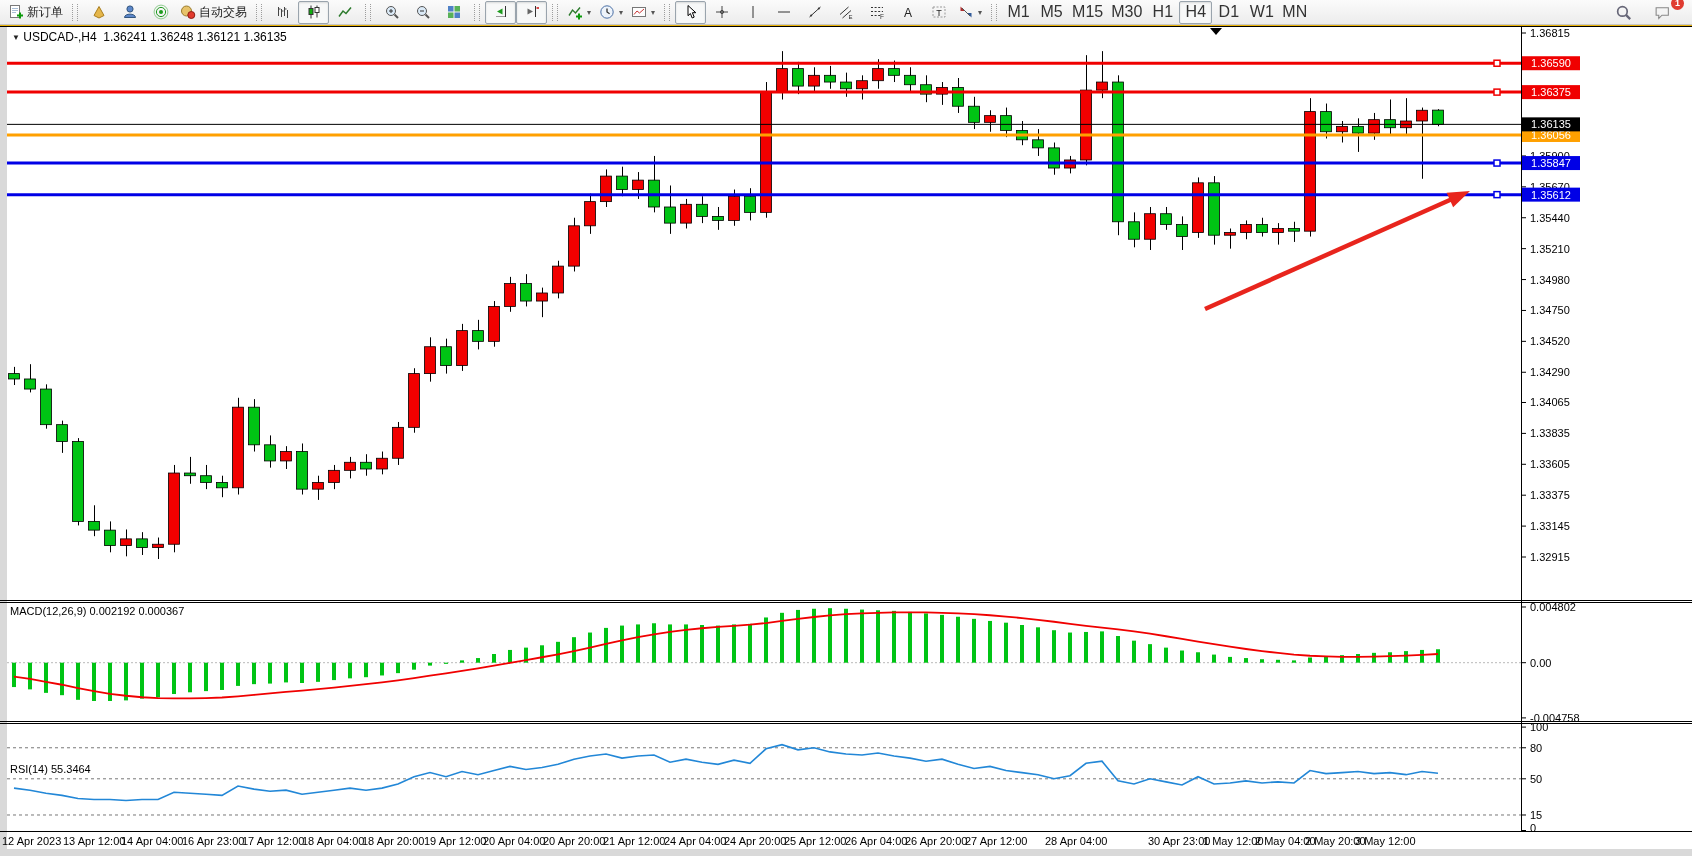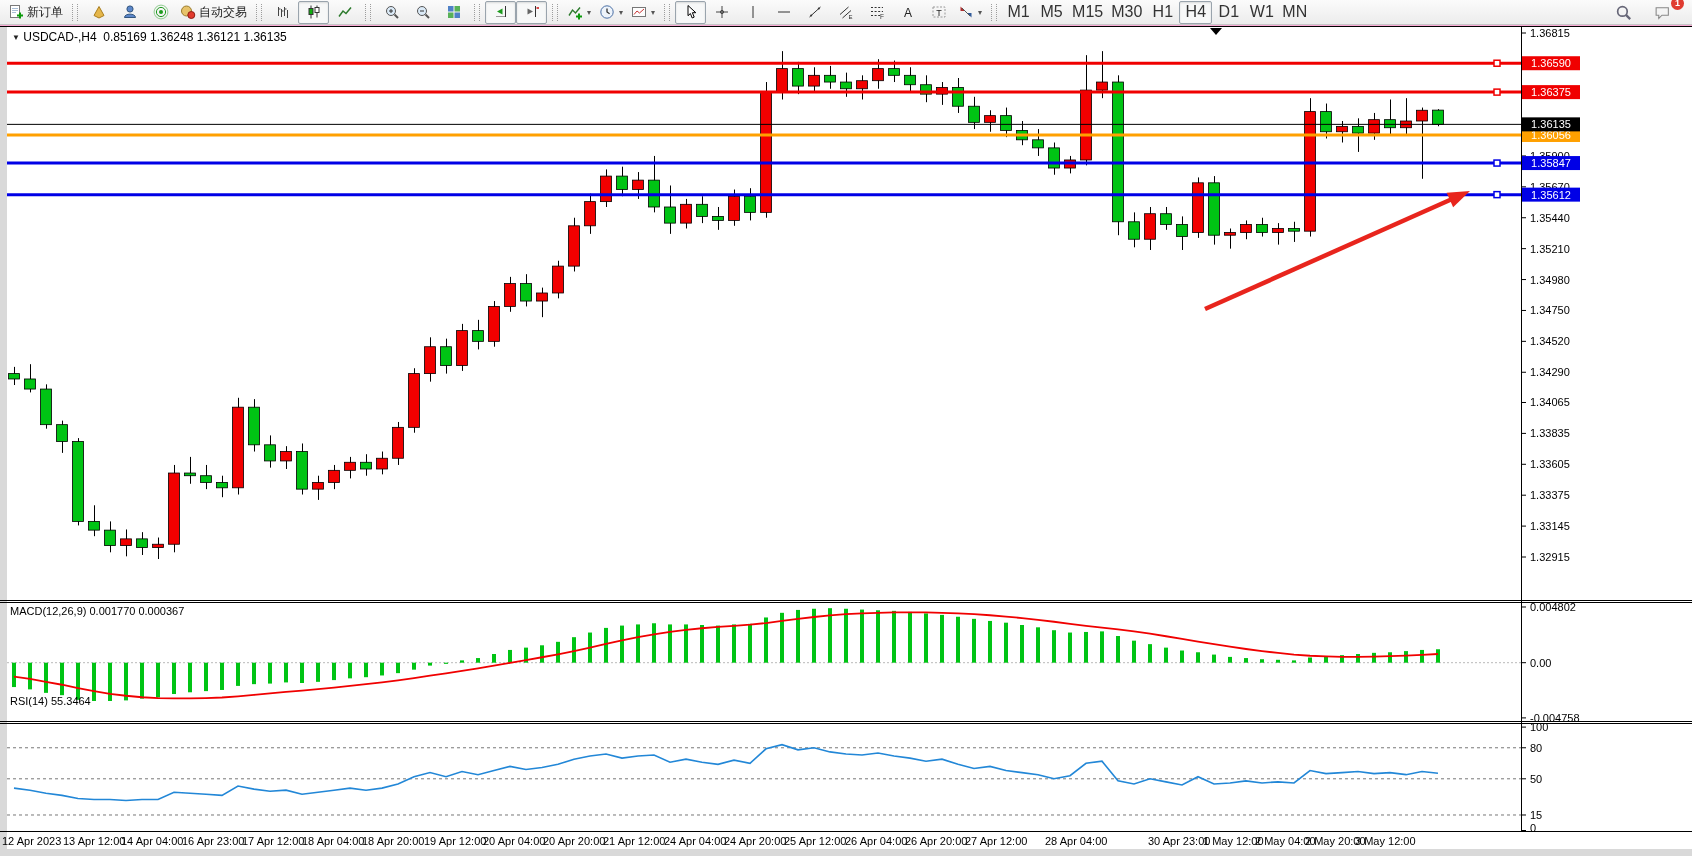--- a/index.html
+++ b/index.html
@@ -1,37 +1,37 @@
 <!DOCTYPE html>
 <html><head>
 <meta charset="utf-8">
 <style>
   html,body{margin:0;padding:0;background:#fff}
-  #stage{position:relative;width:1692px;height:856px;background:#f9a8d4;overflow:hidden;
+  #stage{position:relative;width:1692px;height:856px;background:#eab308;overflow:hidden;
          font-family:"Liberation Sans",sans-serif;}
   
   #toolbar{position:absolute;left:0;top:0;width:1692px;height:25px;background:linear-gradient(#fbfbfb,#ececec);
            border-bottom:1px solid #c6c6c6;display:flex;align-items:center;padding:0 4px;box-sizing:border-box;z-index:5}
   .tb-btn{height:21px;min-width:23px;display:flex;align-items:center;justify-content:center;gap:3px;
           padding:0 3px;border:1px solid transparent;border-radius:2px;font-size:12px;color:#222;cursor:default;flex:0 0 auto}
   .tb-btn.pressed{border-color:#9aa4ad;background:#f7f8f8;box-shadow:inset 0 1px 2px rgba(0,0,0,.12)}
   .tb-btn svg{display:block}
   .tb-grip{width:4px;height:17px;border-left:1px dotted #9d9d9d;border-right:1px dotted #9d9d9d;margin:0 5px;flex:0 0 auto}
   .caret{font-size:8px;color:#555;margin-left:1px}
   .tf-btn{font-size:16px;color:#333;min-width:25px}
   #tb-right{margin-left:auto;display:flex;align-items:center;gap:8px;padding-right:10px}
   #chat-wrap{position:relative}
   #chat-badge{position:absolute;top:-5px;right:-7px;width:13px;height:13px;border-radius:50%;
               background:#e03c31;color:#fff;font-size:9px;font-weight:bold;display:flex;align-items:center;justify-content:center}
   
   .pane-label{position:absolute;font-size:11px;color:#000;white-space:pre;z-index:3}
   #chart-title{left:12px;top:30px;font-size:12px}
   #chart-title .arr{font-size:8px;vertical-align:1px;color:#222}
   #macd-label{left:10px;top:605px}
-  #rsi-label{left:10px;top:695px}
+  #rsi-label{left:10px;top:763px}
   svg text{font-family:"Liberation Sans",sans-serif}
 </style>
 </head>
 <body>
 
 <div id="stage">
   <div id="toolbar">
       <div class="tb-btn">
         <svg width="16" height="16" viewBox="0 0 16 16">
           <rect x="2.5" y="1.5" width="9" height="12" fill="#fff" stroke="#7a7a7a"></rect>
@@ -640,18 +640,18 @@
         <text x="965" y="845" font-size="11" fill="#000">27 Apr 12:00</text>
         <text x="1045" y="845" font-size="11" fill="#000">28 Apr 04:00</text>
         <text x="1148" y="845" font-size="11" fill="#000">30 Apr 23:00</text>
         <text x="1203" y="845" font-size="11" fill="#000">1 May 12:00</text>
         <text x="1255" y="845" font-size="11" fill="#000">2 May 04:00</text>
         <text x="1305" y="845" font-size="11" fill="#000">2 May 20:00</text>
         <text x="1355" y="845" font-size="11" fill="#000">3 May 12:00</text>
       </g>
     </svg>
 
-  <div class="pane-label" id="chart-title"><span class="arr">▼</span> <span>USDCAD-,H4</span>&nbsp;&nbsp;<span>0.85169 1.36248 1.36121 1.36135</span></div>
+  <div class="pane-label" id="chart-title"><span class="arr">▼</span> <span>USDCAD-,H4</span>&nbsp;&nbsp;<span>1.36241 1.36248 1.36121 1.36135</span></div>
 
-  <div class="pane-label" id="macd-label"><span>MACD(12,26,9)</span> <span>0.001770</span> <span>0.000367</span></div>
+  <div class="pane-label" id="macd-label"><span>MACD(12,26,9)</span> <span>0.002192</span> <span>0.000367</span></div>
 
   <div class="pane-label" id="rsi-label"><span>RSI(14)</span> <span>55.3464</span></div>
 </div>
 
 </body></html>

